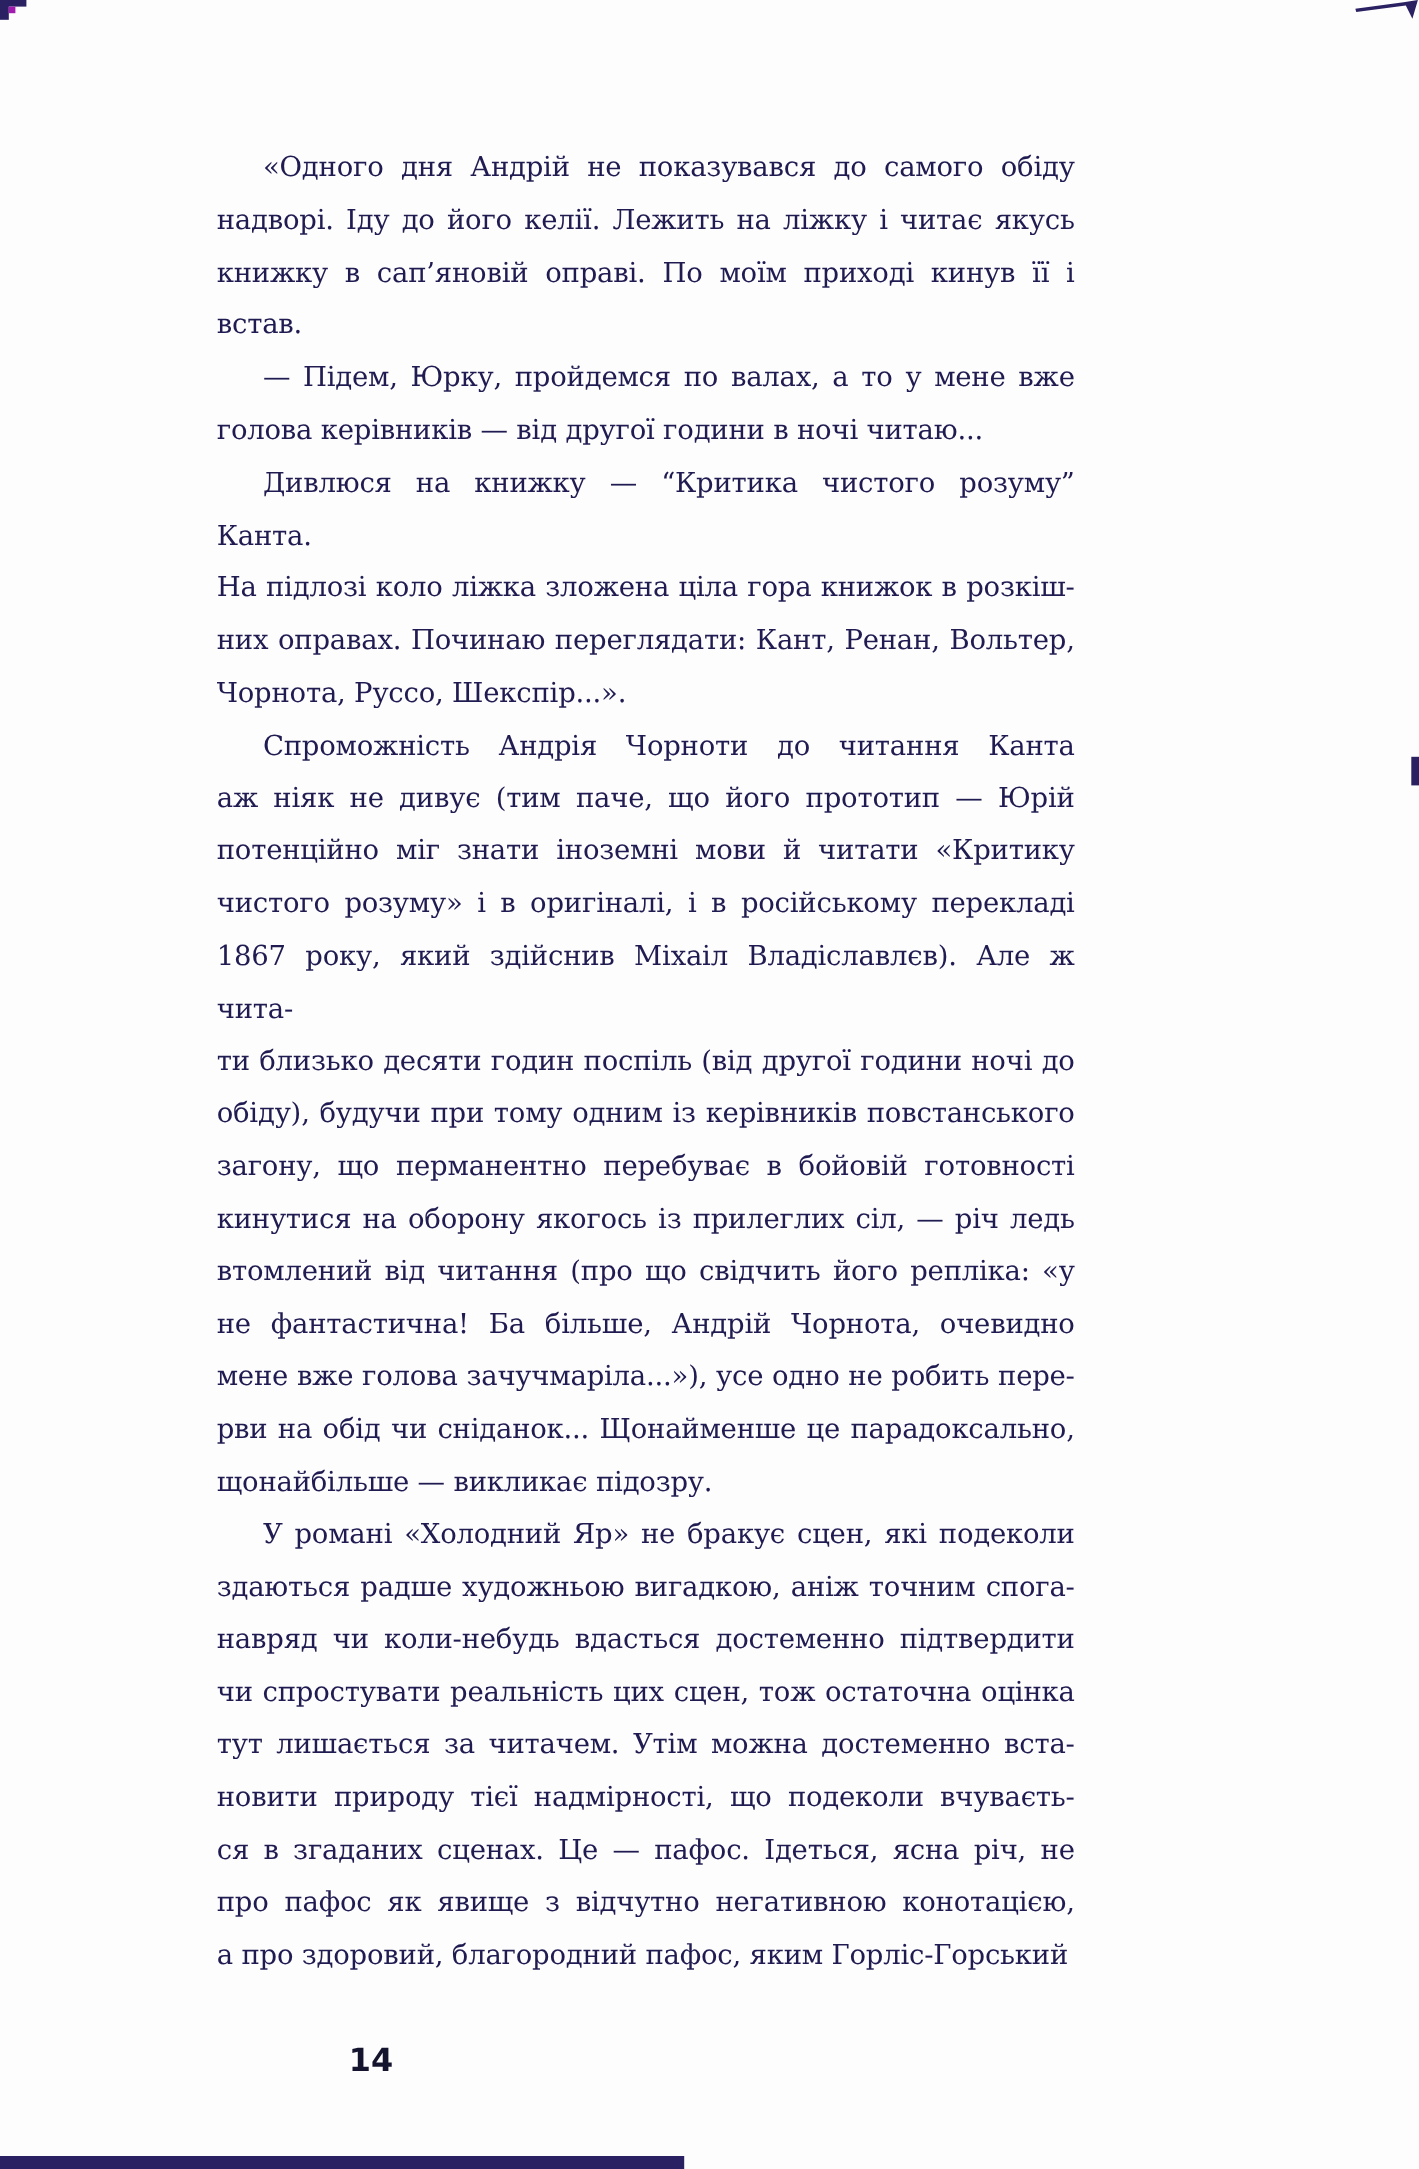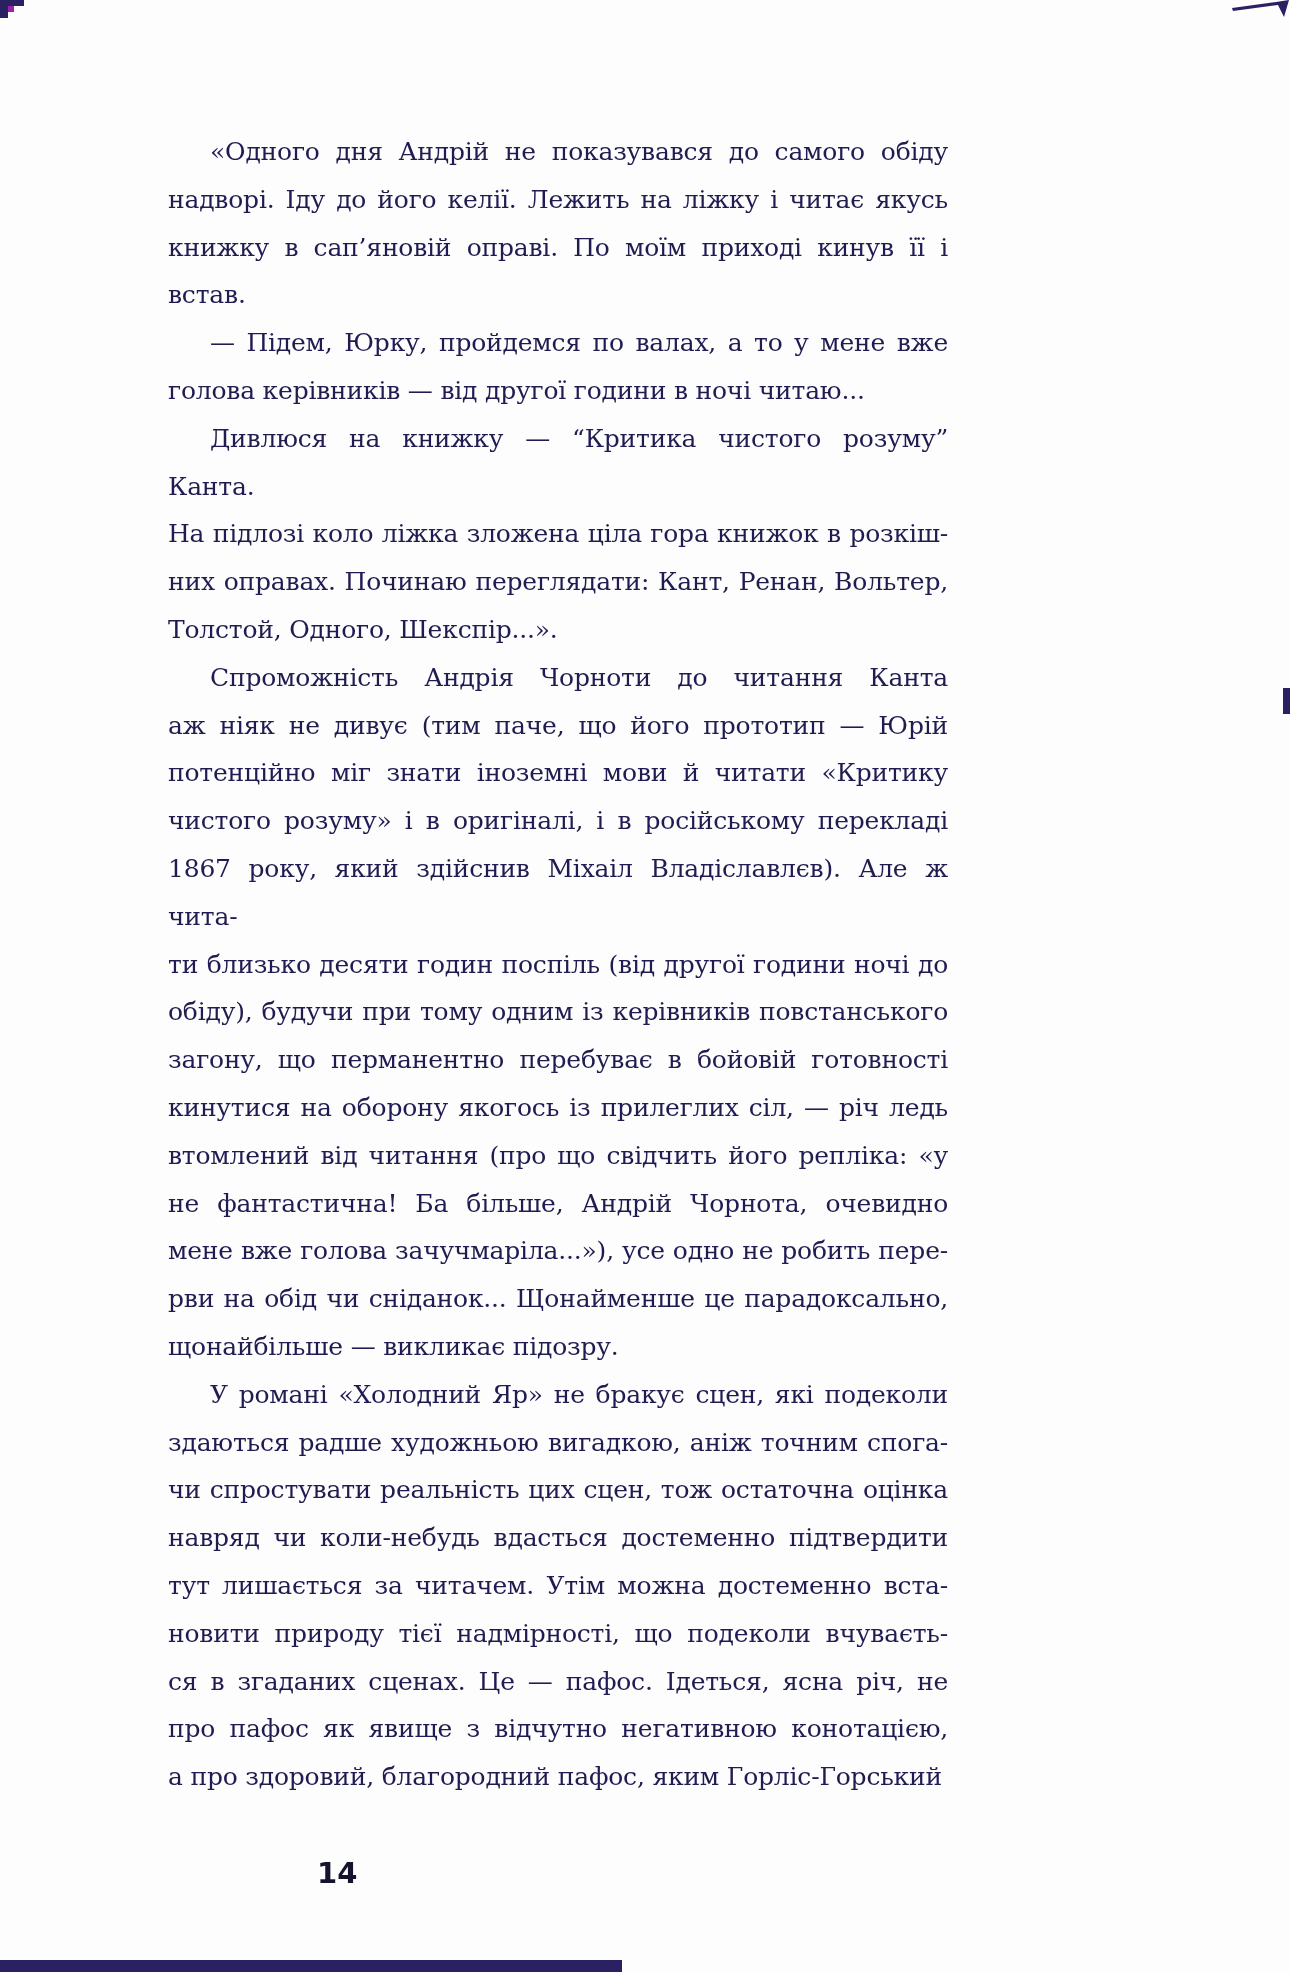--- a/index.html
+++ b/index.html
@@ -12,21 +12,21 @@
   .page{
     position:relative;
     width:1290px;height:1972px;
     background:var(--paper);
     overflow:hidden;
     font-family:"DejaVu Serif","Liberation Serif",serif;
     color:var(--ink);
   }
   .text-block{
     position:absolute;
-    left:168px;top:128px;width:780px;
+    left:197px;top:128px;width:780px;
   }
   .para{margin:0;padding:0;}
   .line{
     font-size:25px;
     line-height:47.8px;
     text-align:justify;
     text-align-last:justify;
     letter-spacing:-0.2px;
     white-space:normal;
   }
@@ -72,43 +72,43 @@
         <div class="line last">книжку в сап’яновій оправі. По моїм приході кинув її і встав.</div>
       </div>
       <div class="para">
         <div class="line first">— Підем, Юрку, пройдемся по валах, а то у мене вже</div>
         <div class="line last">голова керівників — від другої години в ночі читаю...</div>
       </div>
       <div class="para">
         <div class="line first">Дивлюся на книжку — “Критика чистого розуму” Канта.</div>
         <div class="line">На підлозі коло ліжка зложена ціла гора книжок в розкіш-</div>
         <div class="line">них оправах. Починаю переглядати: Кант, Ренан, Вольтер,</div>
-        <div class="line last">Толстой, Одного, Шекспір...».</div>
+        <div class="line last">Чорнота, Руссо, Шекспір...».</div>
       </div>
       <div class="para">
         <div class="line first">Спроможність Андрія Чорноти до читання Канта</div>
         <div class="line">аж ніяк не дивує (тим паче, що його прототип — Юрій</div>
         <div class="line">потенційно міг знати іноземні мови й читати «Критику</div>
         <div class="line">чистого розуму» і в оригіналі, і в російському перекладі</div>
         <div class="line">1867 року, який здійснив Міхаіл Владіславлєв). Але ж чита-</div>
         <div class="line">ти близько десяти годин поспіль (від другої години ночі до</div>
         <div class="line">обіду), будучи при тому одним із керівників повстанського</div>
         <div class="line">загону, що перманентно перебуває в бойовій готовності</div>
         <div class="line">кинутися на оборону якогось із прилеглих сіл, — річ ледь</div>
         <div class="line">втомлений від читання (про що свідчить його репліка: «у</div>
         <div class="line">не фантастична! Ба більше, Андрій Чорнота, очевидно</div>
         <div class="line">мене вже голова зачучмаріла...»), усе одно не робить пере-</div>
         <div class="line">рви на обід чи сніданок... Щонайменше це парадоксально,</div>
         <div class="line last">щонайбільше — викликає підозру.</div>
       </div>
       <div class="para">
         <div class="line first">У романі «Холодний Яр» не бракує сцен, які подеколи</div>
         <div class="line">здаються радше художньою вигадкою, аніж точним спога-</div>
+        <div class="line">навряд чи коли-небудь вдасться достеменно підтвердити</div>
         <div class="line">чи спростувати реальність цих сцен, тож остаточна оцінка</div>
-        <div class="line">навряд чи коли-небудь вдасться достеменно підтвердити</div>
         <div class="line">тут лишається за читачем. Утім можна достеменно вста-</div>
         <div class="line">новити природу тієї надмірності, що подеколи вчуваєть-</div>
         <div class="line">ся в згаданих сценах. Це — пафос. Ідеться, ясна річ, не</div>
         <div class="line">про пафос як явище з відчутно негативною конотацією,</div>
         <div class="line last">а про здоровий, благородний пафос, яким Горліс-Горський</div>
       </div>
     </div>
 
   <div class="edge-right-mark"></div>
 

